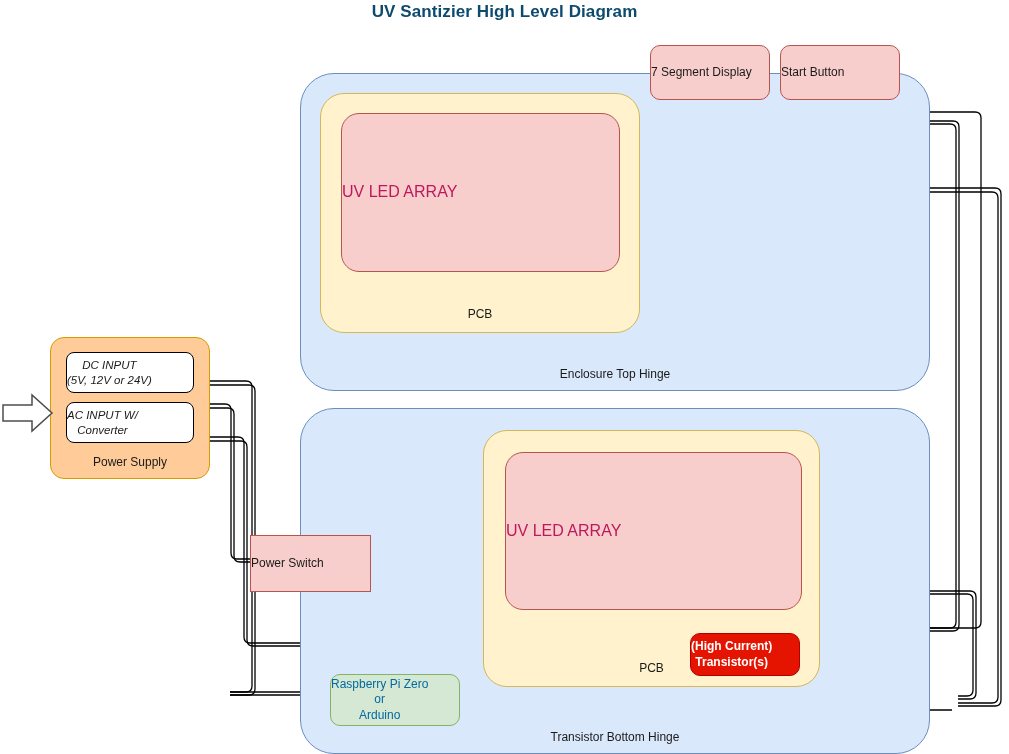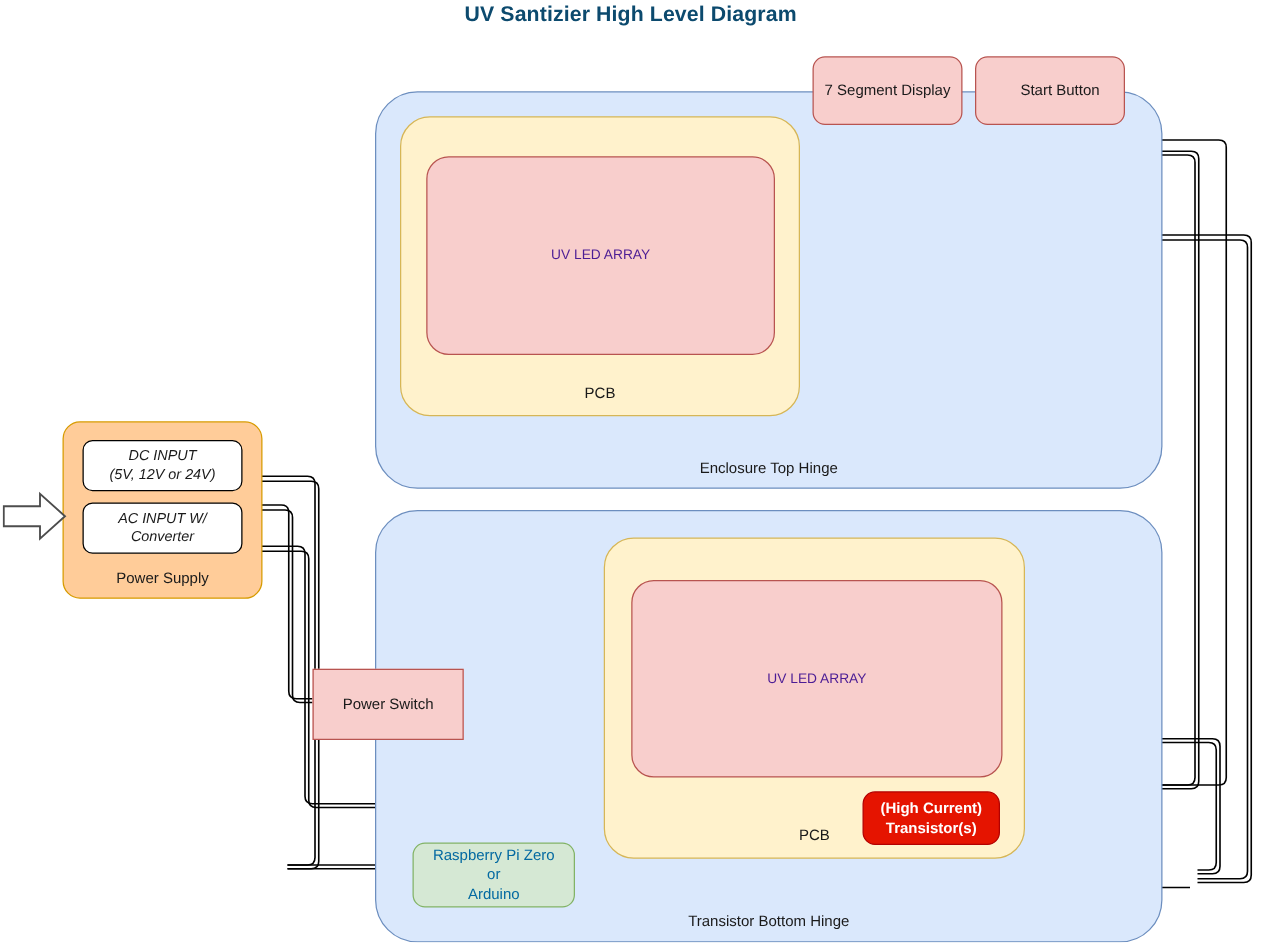--- a/index.html
+++ b/index.html
@@ -24,21 +24,20 @@
     top: 0;
     width: 1009px;
     height: 754px;
     pointer-events: none;
   }
   .node {
     position: absolute;
     box-sizing: border-box;
     display: flex;
     align-items: center;
-    justify-content: center;
     text-align: center;
     line-height: 1.28;
   }
   .node-label {
     white-space: pre-line;
   }
 
   
   .diagram-title {
     position: absolute;
@@ -74,23 +73,22 @@
     padding-bottom: 10px;
     font-size: 12px;
     color: #1a1a1a;
   }
 
   
   .led-array {
     background: #f8cecc;
     border: 1px solid #b85450;
     border-radius: 18px;
-    font-size: 11px;
-    color: #4c1d95;
-    margin-top: 12px;
+    font-size: 16px;
+    color: #be185d;
   }
 
   
   .pink-box {
     background: #f8cecc;
     border: 1px solid #b85450;
     border-radius: 10px;
     font-size: 12px;
     color: #1a1a1a;
   }
@@ -223,21 +221,21 @@
   </div>
 
   <div class="node led-array" style="left:505px; top:452px; width:297px; height:158px; z-index:3;">
     <span class="node-label">UV LED ARRAY</span>
   </div>
 
   <div class="node pink-box" style="left:650px; top:45px; width:120px; height:55px; z-index:5;">
     <span class="node-label">7 Segment Display</span>
   </div>
 
-  <div class="node pink-box" style="left:780px; top:45px; width:120px; height:55px; z-index:5;padding-left:16px;">
+  <div class="node pink-box" style="left:780px; top:45px; width:120px; height:55px; z-index:5;">
     <span class="node-label">Start Button</span>
   </div>
 
   <div class="node power-supply" style="left:50px; top:337px; width:160px; height:142px; z-index:5;">
     <span class="node-label">Power Supply</span>
   </div>
 
   <div class="node white-box" style="left:66px; top:352px; width:128px; height:41px; z-index:6;">
     <span class="node-label">DC INPUT
 (5V, 12V or 24V)</span>

